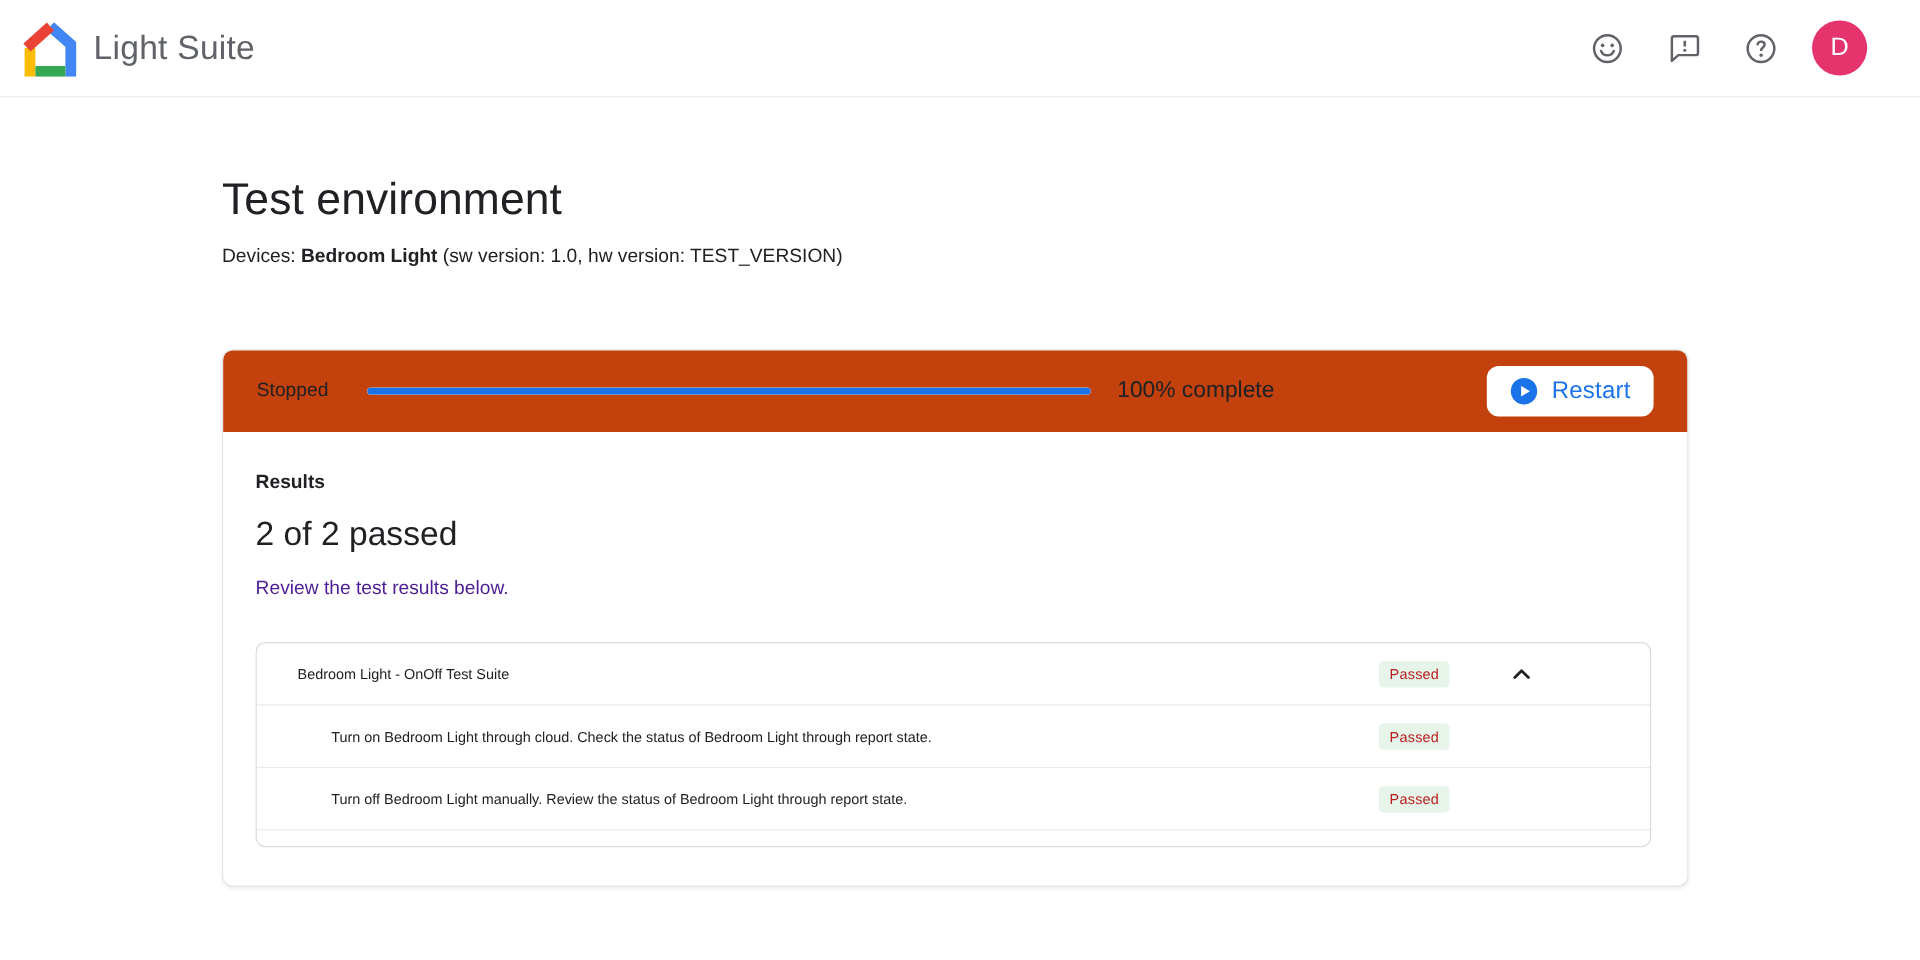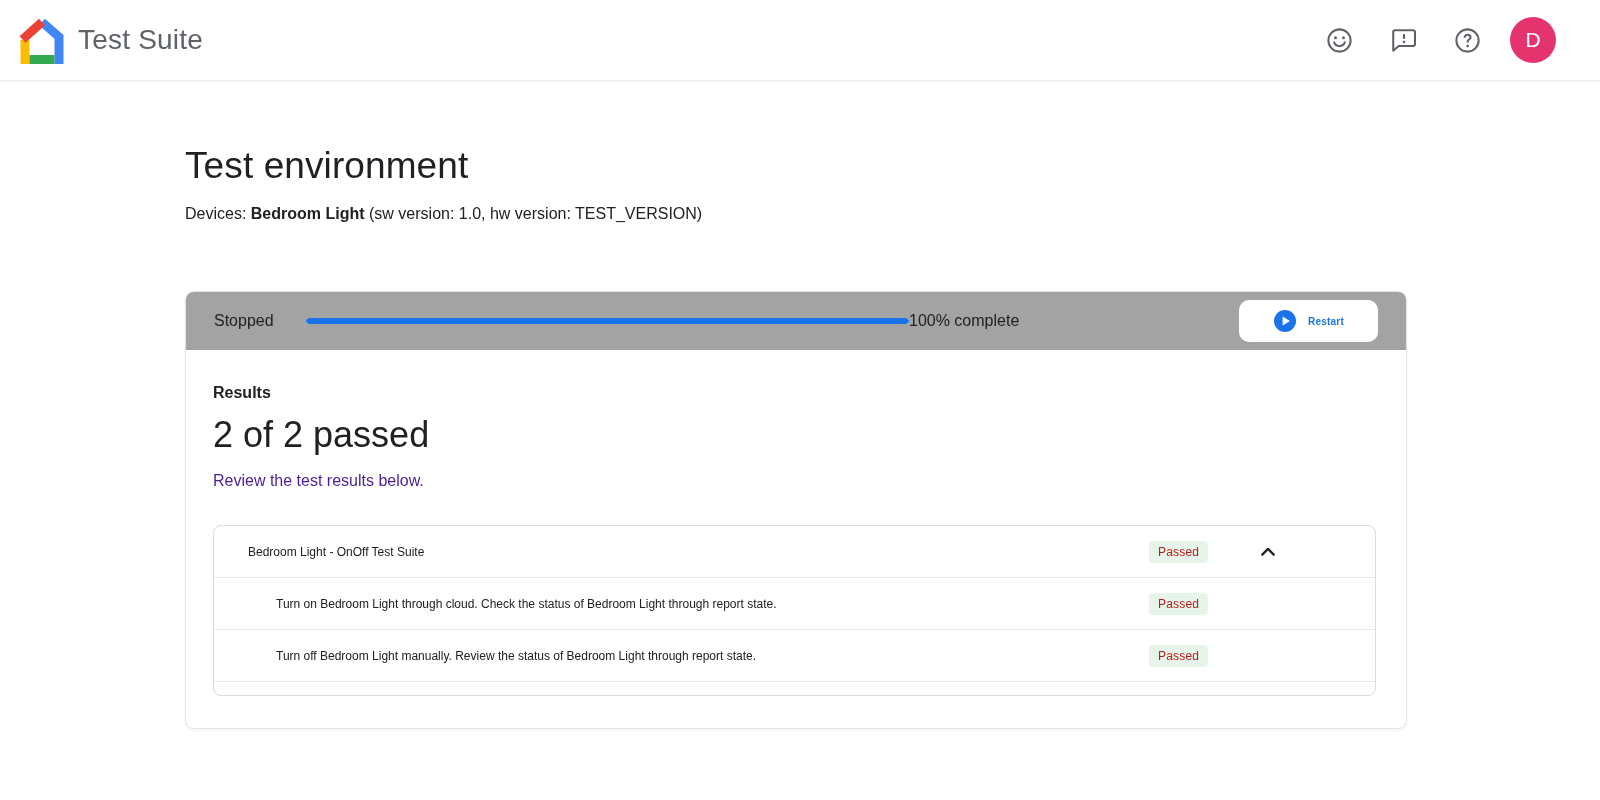--- a/index.html
+++ b/index.html
@@ -40,39 +40,39 @@
   .devices-line { margin-top: 15px; font-size: 16px; line-height: 20px; }
   .devices-line .strong { font-weight: 700; }
 
   
   .card {
     width: 1222px; margin-top: 67px; border-radius: 9px;
     border: 1px solid #e3e5e8; background: #fff;
     box-shadow: 0 1px 3px rgba(60,64,67,.08);
   }
   .progress-banner {
-    height: 58px; background: #a3a3a3; border-radius: 8px 8px 0 0;
+    height: 68px; background: #c2410c; border-radius: 8px 8px 0 0;
     display: flex; align-items: center; padding: 0 28px;
   }
   .progress-status { font-size: 16px; width: 92px; flex: none; }
   .progress-track { width: 603px; height: 6px; border-radius: 3px; background: #e8f0fe; flex: none; overflow: hidden; }
   .progress-fill { height: 100%; background: #1a73e8; border-radius: 3px; }
-  .progress-pct { font-size: 16px; }
+  .progress-pct { font-size: 19px; margin-left: 22px; }
   .restart-btn {
     margin-left: auto; width: 139px; height: 42px; background: #fff;
     border: none; border-radius: 10px; cursor: pointer;
     display: flex; align-items: center; justify-content: center; gap: 11px;
     color: #1a73e8; font-family: "Liberation Sans", sans-serif;
-    font-size: 10px; font-weight: 700; letter-spacing: 0.2px;
+    font-size: 20px; font-weight: 400; letter-spacing: 0.2px;
   }
   .restart-btn svg { width: 24px; height: 24px; }
 
   .card-body { padding: 33px 30px 32px 27px; }
   .results-title { font-size: 16px; font-weight: 700; line-height: 19px; }
-  .results-summary { font-size: 36px; font-weight: 400; line-height: 34px; margin-top: 16px; }
+  .results-summary { font-size: 28px; font-weight: 400; line-height: 34px; margin-top: 16px; }
   .results-subtitle { font-size: 16px; line-height: 19px; margin-top: 19px; color: #4c1d95; }
 
   .results-table {
     margin-top: 35px; border: 1px solid #dadce0; border-radius: 8px;
     overflow: hidden; background: #fff;
   }
   .t-row { display: flex; align-items: center; height: 52px; border-bottom: 1px solid #e8eaed; }
   .t-row.suite { padding-left: 34px; cursor: pointer; }
   .t-row.test { padding-left: 62px; }
   .row-text { flex: 1; font-size: 12px; color: #202124; }
@@ -90,21 +90,21 @@
 
 <header class="appbar">
   <svg class="logo" viewBox="0 0 48 48">
     <g fill="none" stroke-width="9" stroke-linecap="butt">
       <path stroke="#4285f4" d="M24 6 L41 21 L41 48"></path>
       <path stroke="#fbbc04" d="M7 24 L7 48"></path>
       <path stroke="#34a853" d="M11.5 43.5 L36.5 43.5"></path>
       <path stroke="#ea4335" d="M4.5 23.5 L24 6"></path>
     </g>
   </svg>
-  <div class="app-title">Test Suite</div>
+  <div class="app-title">Light Suite</div>
 
   <div class="appbar-right">
     <button class="iconbtn">
       <svg viewBox="0 0 24 24">
         <circle cx="12" cy="12" r="9.2" fill="none" stroke="#5f6368" stroke-width="1.7"></circle>
         <circle cx="8.7" cy="9.8" r="1.25" fill="#5f6368"></circle>
         <circle cx="15.3" cy="9.8" r="1.25" fill="#5f6368"></circle>
         <path d="M7.6 13.6 a4.7 4.7 0 0 0 8.8 0" fill="none" stroke="#5f6368" stroke-width="1.7" stroke-linecap="round"></path>
       </svg>
     </button>

